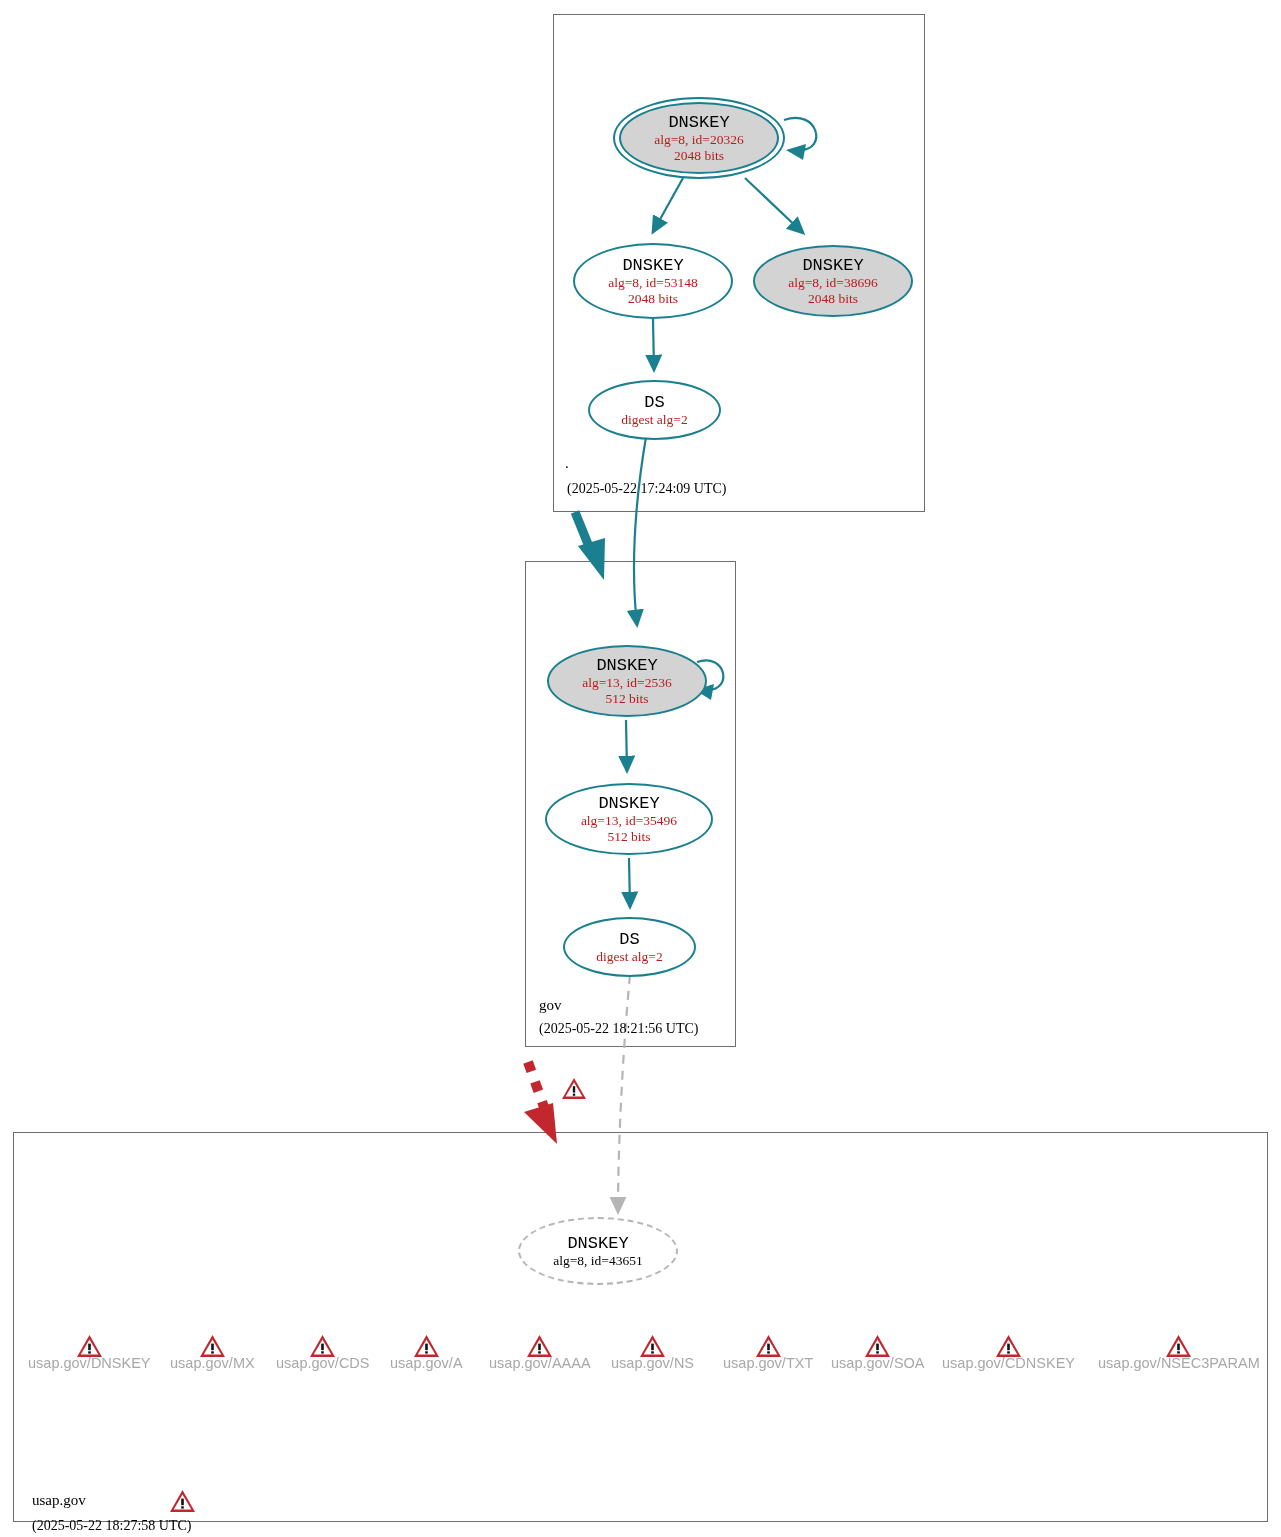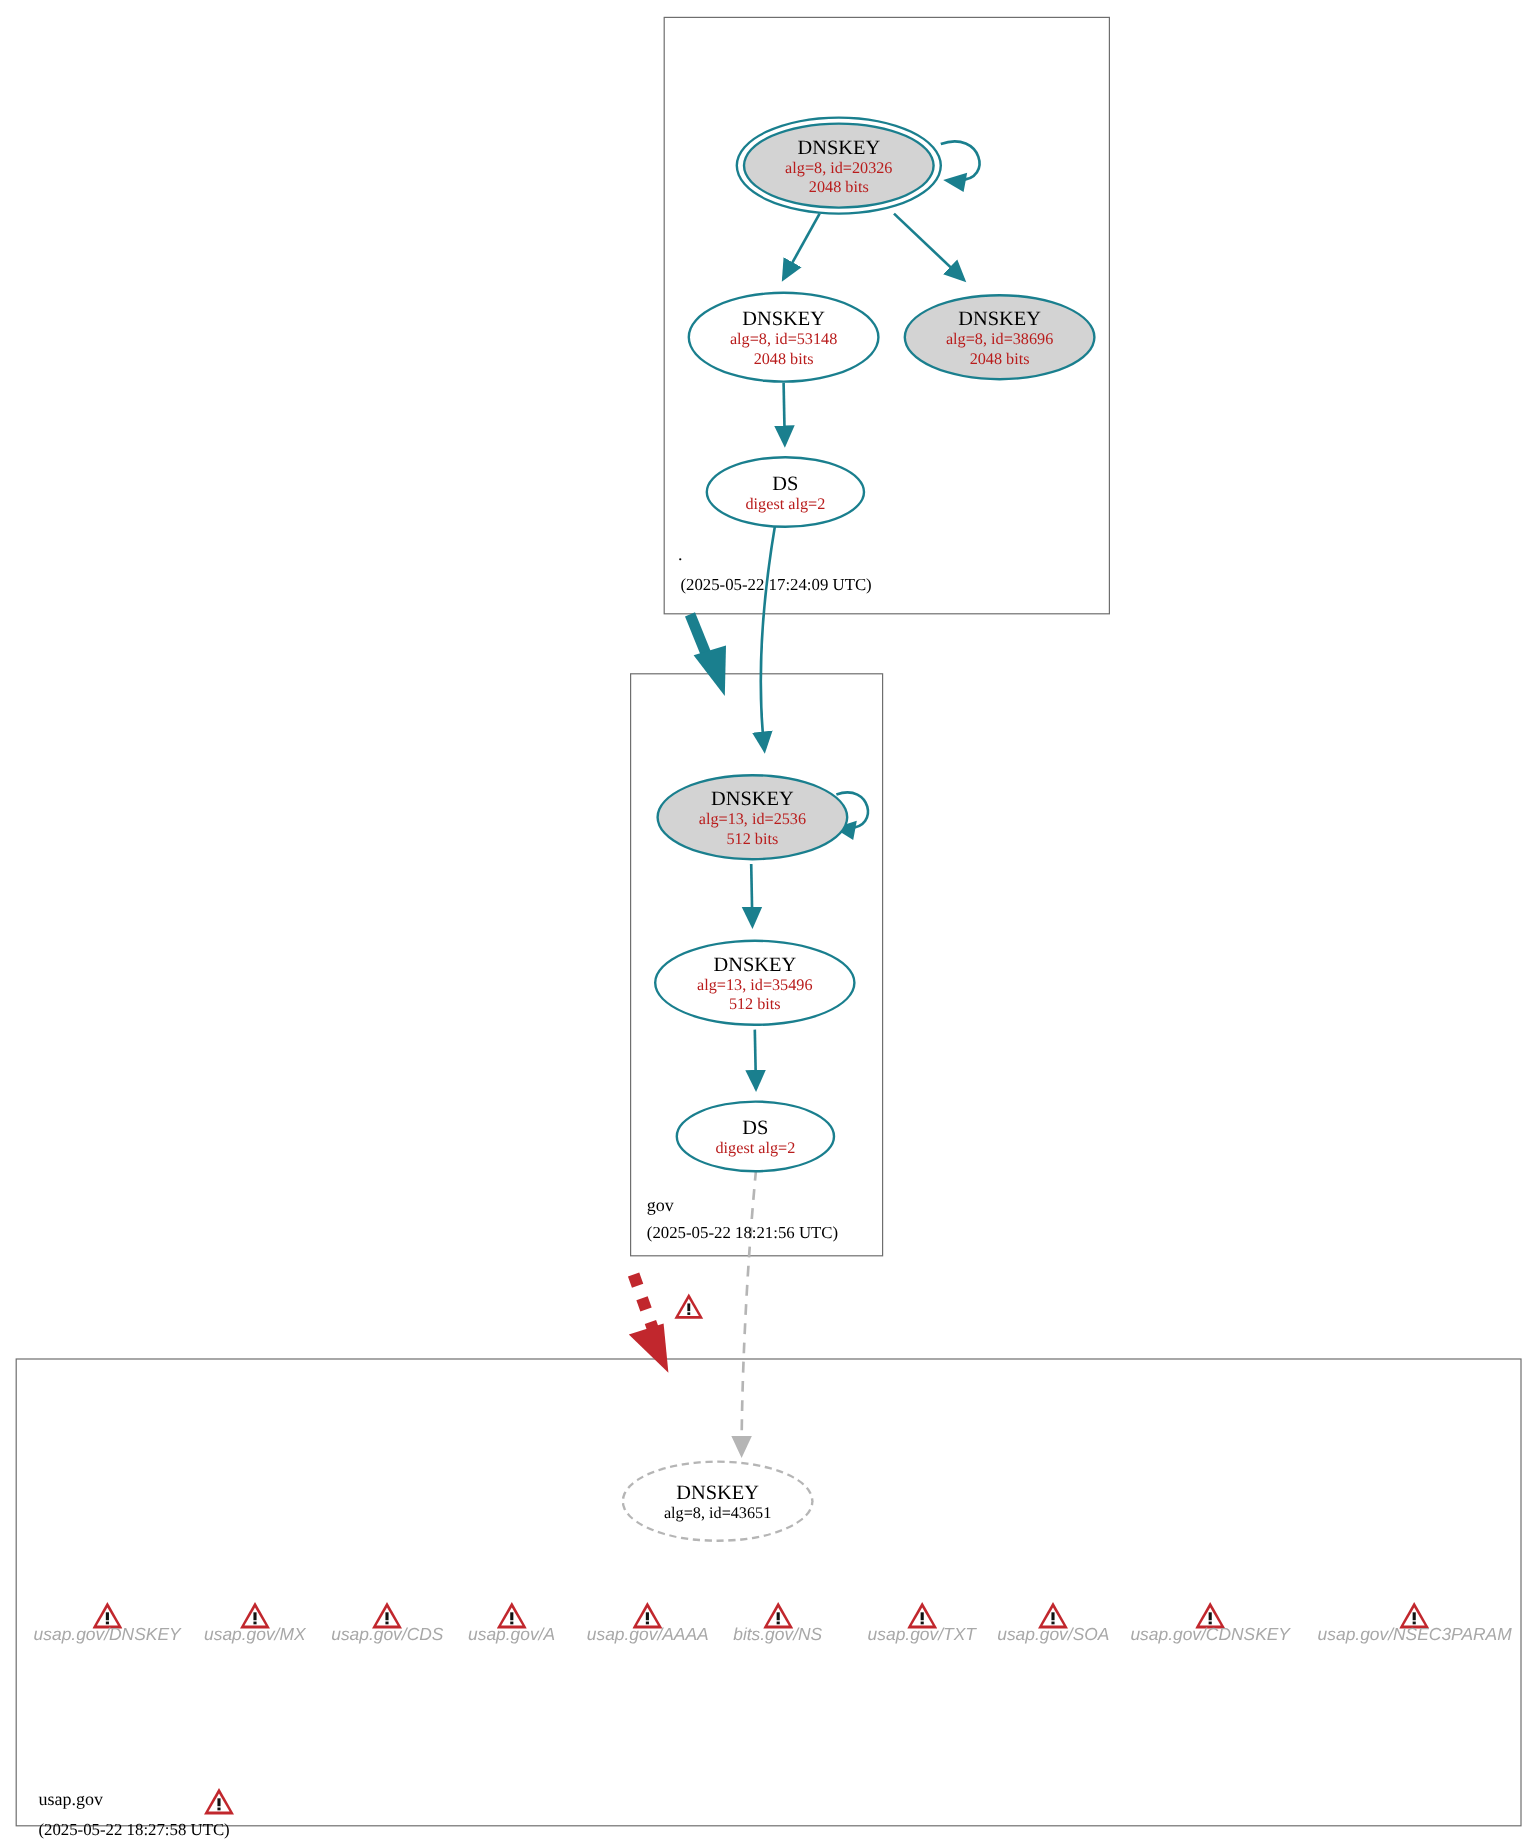--- a/index.html
+++ b/index.html
@@ -47,21 +47,21 @@
     box-sizing: border-box;
     display: flex;
     flex-direction: column;
     align-items: center;
     justify-content: center;
     border-radius: 50%;
     text-align: center;
     line-height: 1.12;
   }
   .node .n-title {
-    font-family: Liberation Serif, serif;
+    font-family: Liberation Mono, monospace;
     font-size: 17px;
     color: #000000;
   }
   .node .n-sub {
     font-family: "Liberation Serif", serif;
     font-size: 13.5px;
     color: #b91c1c;
   }
   .node.secure {
     border: 2px solid #1a7f8e;
@@ -90,21 +90,20 @@
   .err-item {
     position: absolute;
     display: flex;
     flex-direction: column;
     align-items: center;
     white-space: nowrap;
   }
   .err-label {
     font-family: "Liberation Sans", sans-serif;
     font-size: 14.5px;
-    font-style: italic;
     color: #a8a8a8;
     margin-top: -3px;
   }
   .warn-tri {
     display: block;
   }
 </style>
 </head>
 <body>
 
@@ -284,21 +283,21 @@
     <span class="err-label">usap.gov/AAAA</span>
   </div>
 
   <div class="err-item" style="left:611px; top:1335px;">
     <svg class="warn-tri" width="25" height="23" viewBox="0 0 25 23">
       <path d="M12.5,0 L25,22 L0,22 z" fill="#c1272d"></path>
       <path d="M12.5,4.6 L21.3,19.5 L3.7,19.5 z" fill="#ffffff"></path>
       <rect x="11.2" y="8.6" width="2.6" height="6.6" fill="#111111"></rect>
       <rect x="11.2" y="16.3" width="2.6" height="2.3" fill="#111111"></rect>
     </svg>
-    <span class="err-label">bits.gov/NS</span>
+    <span class="err-label">usap.gov/NS</span>
   </div>
 
   <div class="err-item" style="left:723px; top:1335px;">
     <svg class="warn-tri" width="25" height="23" viewBox="0 0 25 23">
       <path d="M12.5,0 L25,22 L0,22 z" fill="#c1272d"></path>
       <path d="M12.5,4.6 L21.3,19.5 L3.7,19.5 z" fill="#ffffff"></path>
       <rect x="11.2" y="8.6" width="2.6" height="6.6" fill="#111111"></rect>
       <rect x="11.2" y="16.3" width="2.6" height="2.3" fill="#111111"></rect>
     </svg>
     <span class="err-label">usap.gov/TXT</span>

